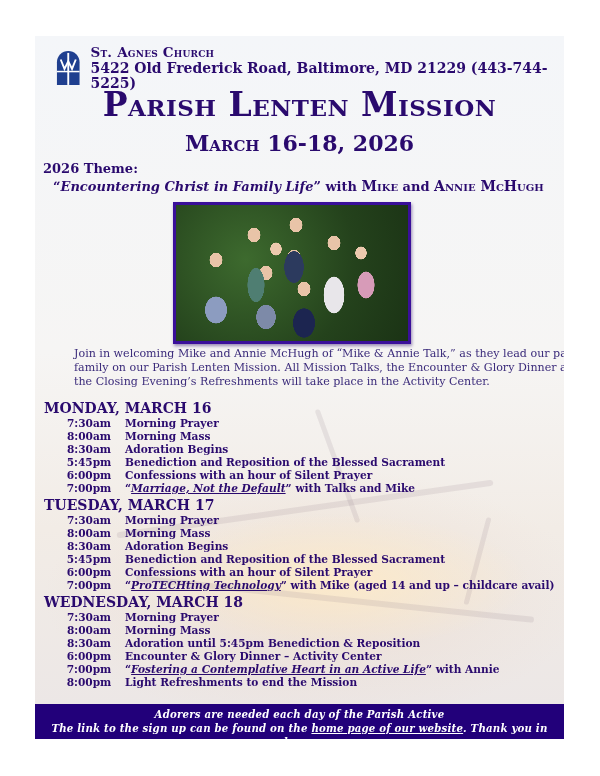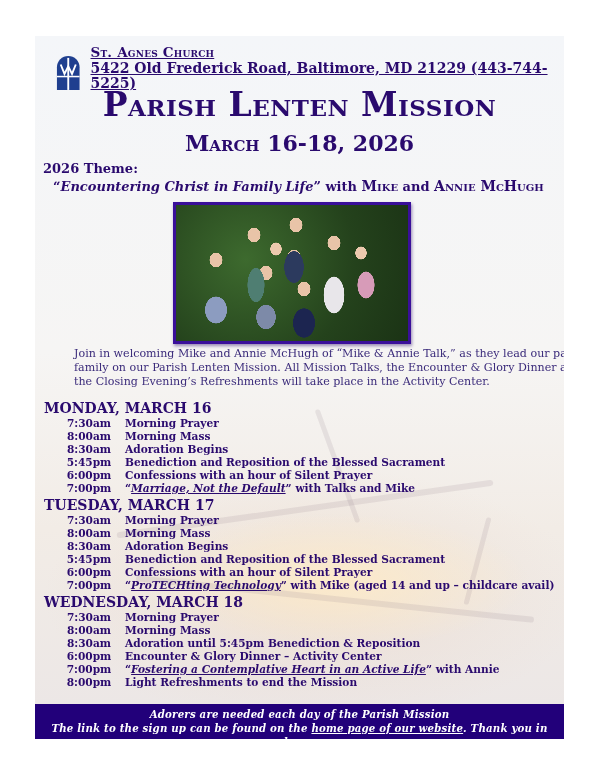--- a/index.html
+++ b/index.html
@@ -11,21 +11,21 @@
     position:absolute; left:35px; top:36px; width:529px; height:703px;
     background:
       radial-gradient(ellipse 260px 90px at 300px 545px, rgba(255,236,200,0.85), rgba(255,236,200,0) 75%),
       radial-gradient(ellipse 340px 160px at 280px 560px, rgba(235,215,200,0.55), rgba(235,215,200,0) 80%),
       linear-gradient(180deg, #f4f6f9 0%, #f6f5f4 45%, #f2ece6 70%, #ebe6e6 100%);
     overflow:hidden;
   }
   
   .thorn { position:absolute; background:rgba(150,130,140,0.16); border-radius:3px; }
 
-  .header { position:absolute; left:21px; top:8px; display:flex; align-items:flex-end;text-decoration:underline; }
+  .header { position:absolute; left:21px; top:8px; display:flex; align-items:center; }
   .logo { width:26px; height:37px; margin-right:10px; }
   .church-name {
     font-weight:bold; font-size:13.5px; font-variant:small-caps; line-height:15px; letter-spacing:0.2px; margin-top:1px;
   }
   .church-addr { font-weight:bold; font-size:14px; line-height:15px; margin-top:1px; }
 
   .title {
     position:absolute; left:0; width:529px; top:50px; text-align:center;
     font-weight:bold; font-size:33px; font-variant:small-caps; letter-spacing:0.5px; line-height:38px;
   }
@@ -132,16 +132,16 @@
 
   <div class="day" style="top:558px;">WEDNESDAY, MARCH 18</div>
   <div class="row" style="top:575px;"><span class="time">7:30am</span><span>Morning Prayer</span></div>
   <div class="row" style="top:588px;"><span class="time">8:00am</span><span>Morning Mass</span></div>
   <div class="row" style="top:601px;"><span class="time">8:30am</span><span>Adoration until 5:45pm Benediction &amp; Reposition</span></div>
   <div class="row" style="top:614px;"><span class="time">6:00pm</span><span>Encounter &amp; Glory Dinner – Activity Center</span></div>
   <div class="row" style="top:627px;"><span class="time">7:00pm</span>“<i>Fostering a Contemplative Heart in an Active Life</i>”<span> with Annie</span></div>
   <div class="row" style="top:640px;"><span class="time">8:00pm</span><span>Light Refreshments to end the Mission</span></div>
 
   <div class="footer">
-    <div>Adorers are needed each day of the Parish Mission</div>
+    <div>Adorers are needed each day of the Parish Active</div>
     <div><span>The link to the sign up can be found on the </span><a>home page of our website</a><span>. Thank you in advance.</span></div>
   </div>
 </div>
 
 </body></html>

